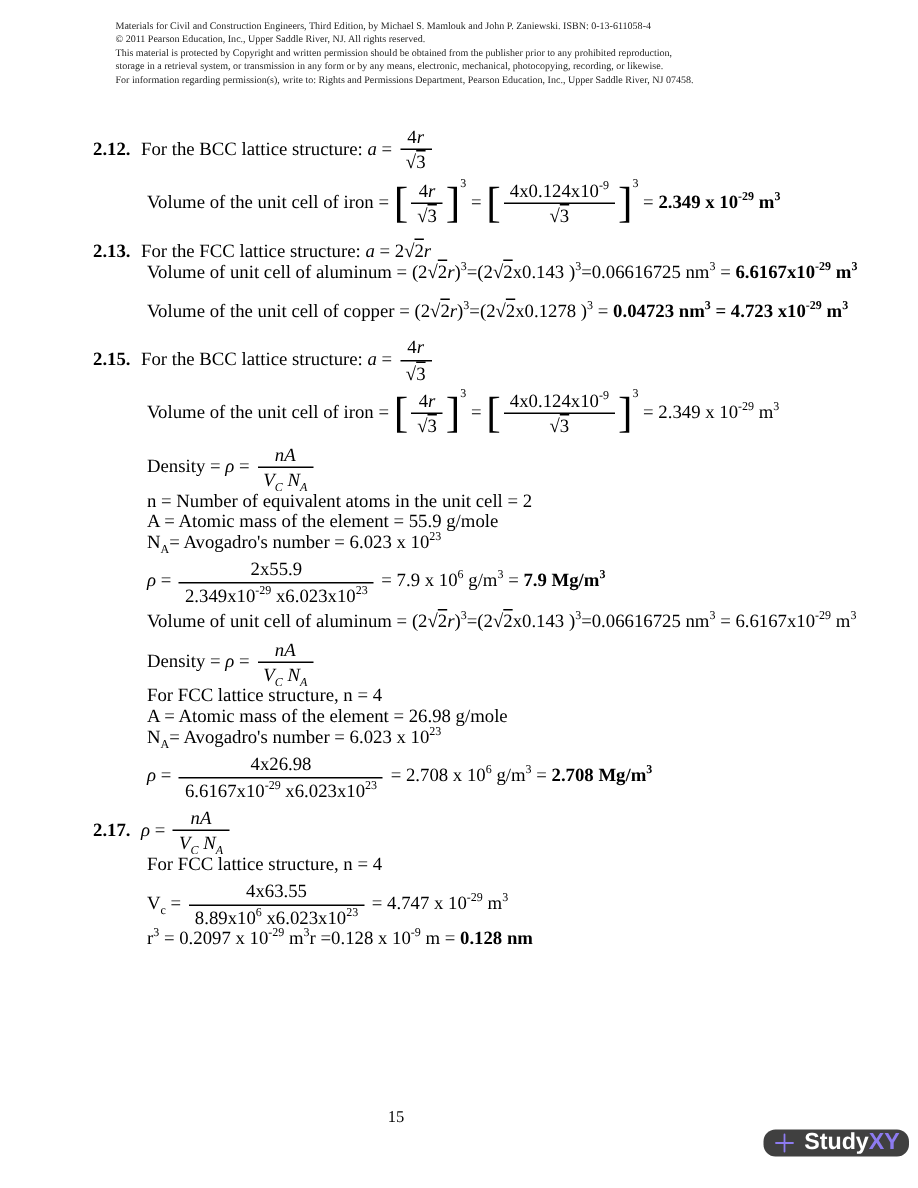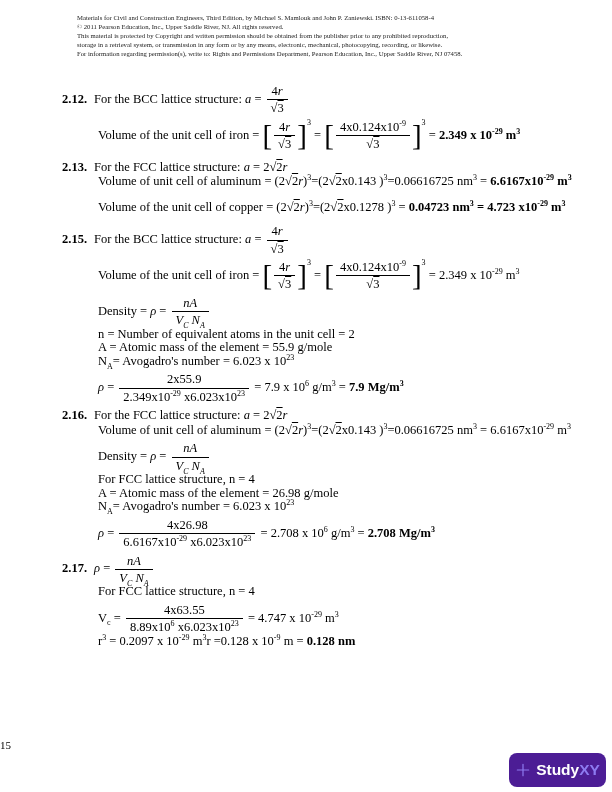--- a/index.html
+++ b/index.html
@@ -24,23 +24,23 @@
   .frac{display:inline-block;vertical-align:middle;text-align:center;margin:0 2px;line-height:1.15;}
   .fnum{display:block;padding:0 4px 1px;}
   .fden{display:block;border-top:1px solid #000;padding:1px 4px 0;}
   .mt2{margin-top:4px;}
   .mb8{margin-bottom:8px;} .mb12{margin-bottom:12px;} .mb10{margin-bottom:10px;}
   .mb4{margin-bottom:4px;}
   .txt{line-height:13.6px;}
   .pair{display:flex;align-items:baseline;}
   .pair-right{}
   
-  .pageno{position:absolute;left:0;top:739px;width:492px;font-size:11px;}
+  .pageno{position:absolute;left:0;top:739px;width:492px;text-align:center;font-size:11px;padding-left:18px;}
   
-  .badge{position:absolute;left:509px;top:753px;width:97px;height:34px;background:#4c1d95;
+  .badge{position:absolute;left:509px;top:753px;width:97px;height:18px;background:#404040;
          border-radius:8px;display:flex;align-items:center;justify-content:center;gap:5px;
          font-family:"Liberation Sans","DejaVu Sans",sans-serif;font-weight:bold;font-size:15.5px;}
   .badge .study{color:#ffffff;}
   .badge .xy{color:#8d7bf0;}
   .plus{width:16px;height:16px;flex:0 0 16px;}
 </style>
 </head>
 <body>
 
 <div class="page">
@@ -79,23 +79,20 @@
       </div>
       <div class="row indent mt2"><span>Volume of the unit cell of iron = </span><span class="big">[</span><span class="frac"><span class="fnum"><span>4</span><span class="i">r</span></span><span class="fden"><span>√</span><span class="ov">3</span></span></span><span class="big">]</span><sup class="h">3</sup><span> = </span><span class="big">[</span><span class="frac"><span class="fnum"><span>4x0.124x10</span><sup>-9</sup></span><span class="fden"><span>√</span><span class="ov">3</span></span></span><span class="big">]</span><sup class="h">3</sup><span> = 2.349 x 10</span><sup>-29</sup><span> m</span><sup>3</sup></div>
       <div class="row indent mt2"><span>Density =  </span><span class="i">ρ</span><span> = </span><span class="frac"><span class="fnum"><span class="i">nA</span></span><span class="fden"><span class="i">V</span><sub class="i">C</sub><span class="i"> N</span><sub class="i">A</sub></span></span></div>
       <div class="row indent txt">n = Number of equivalent atoms in the unit cell = 2</div>
       <div class="row indent txt">A = Atomic mass of the element = 55.9 g/mole</div>
       <div class="row indent txt"><span>N</span><sub>A</sub><span>= Avogadro's number = 6.023 x 10</span><sup>23</sup></div>
       <div class="row indent mt2"><span class="i">ρ</span><span> = </span><span class="frac"><span class="fnum"><span>2x55.9</span></span><span class="fden"><span>2.349x10</span><sup>-29</sup><span> x6.023x10</span><sup>23</sup></span></span><span> = 7.9 x 10</span><sup>6</sup><span> g/m</span><sup>3</sup><span> = </span><span class="b">7.9 Mg/m</span><sup class="b">3</sup></div>
     </div>
 
     <div class="sec mb4">
-      <div class="row">
-        <span class="label">2.16.</span><span><span>For the FCC lattice structure:  </span><span class="i">a</span><span> = 2</span><span>√</span><span class="ov">2</span><span class="i">r</span></span>
-      </div>
       <div class="row indent txt"><span>Volume of unit cell of aluminum =  (2</span><span>√</span><span class="ov">2</span><span class="i">r</span><span>)</span><sup>3</sup><span>=(2</span><span>√</span><span class="ov">2</span><span>x0.143 )</span><sup>3</sup><span>=0.06616725 nm</span><sup>3</sup><span> = 6.6167x10</span><sup>-29</sup><span> m</span><sup>3</sup></div>
       <div class="row indent mt2"><span>Density = </span><span class="i">ρ</span><span> = </span><span class="frac"><span class="fnum"><span class="i">nA</span></span><span class="fden"><span class="i">V</span><sub class="i">C</sub><span class="i"> N</span><sub class="i">A</sub></span></span></div>
       <div class="row indent txt">For FCC lattice structure, n = 4</div>
       <div class="row indent txt">A = Atomic mass of the element = 26.98 g/mole</div>
       <div class="row indent txt"><span>N</span><sub>A</sub><span>= Avogadro's number = 6.023 x 10</span><sup>23</sup></div>
       <div class="row indent mt2"><span class="i">ρ</span><span> = </span><span class="frac"><span class="fnum"><span>4x26.98</span></span><span class="fden"><span>6.6167x10</span><sup>-29</sup><span> x6.023x10</span><sup>23</sup></span></span><span> = 2.708 x 10</span><sup>6</sup><span> g/m</span><sup>3</sup><span> = </span><span class="b">2.708 Mg/m</span><sup class="b">3</sup></div>
     </div>
 
     <div class="sec">
       <div class="row">

